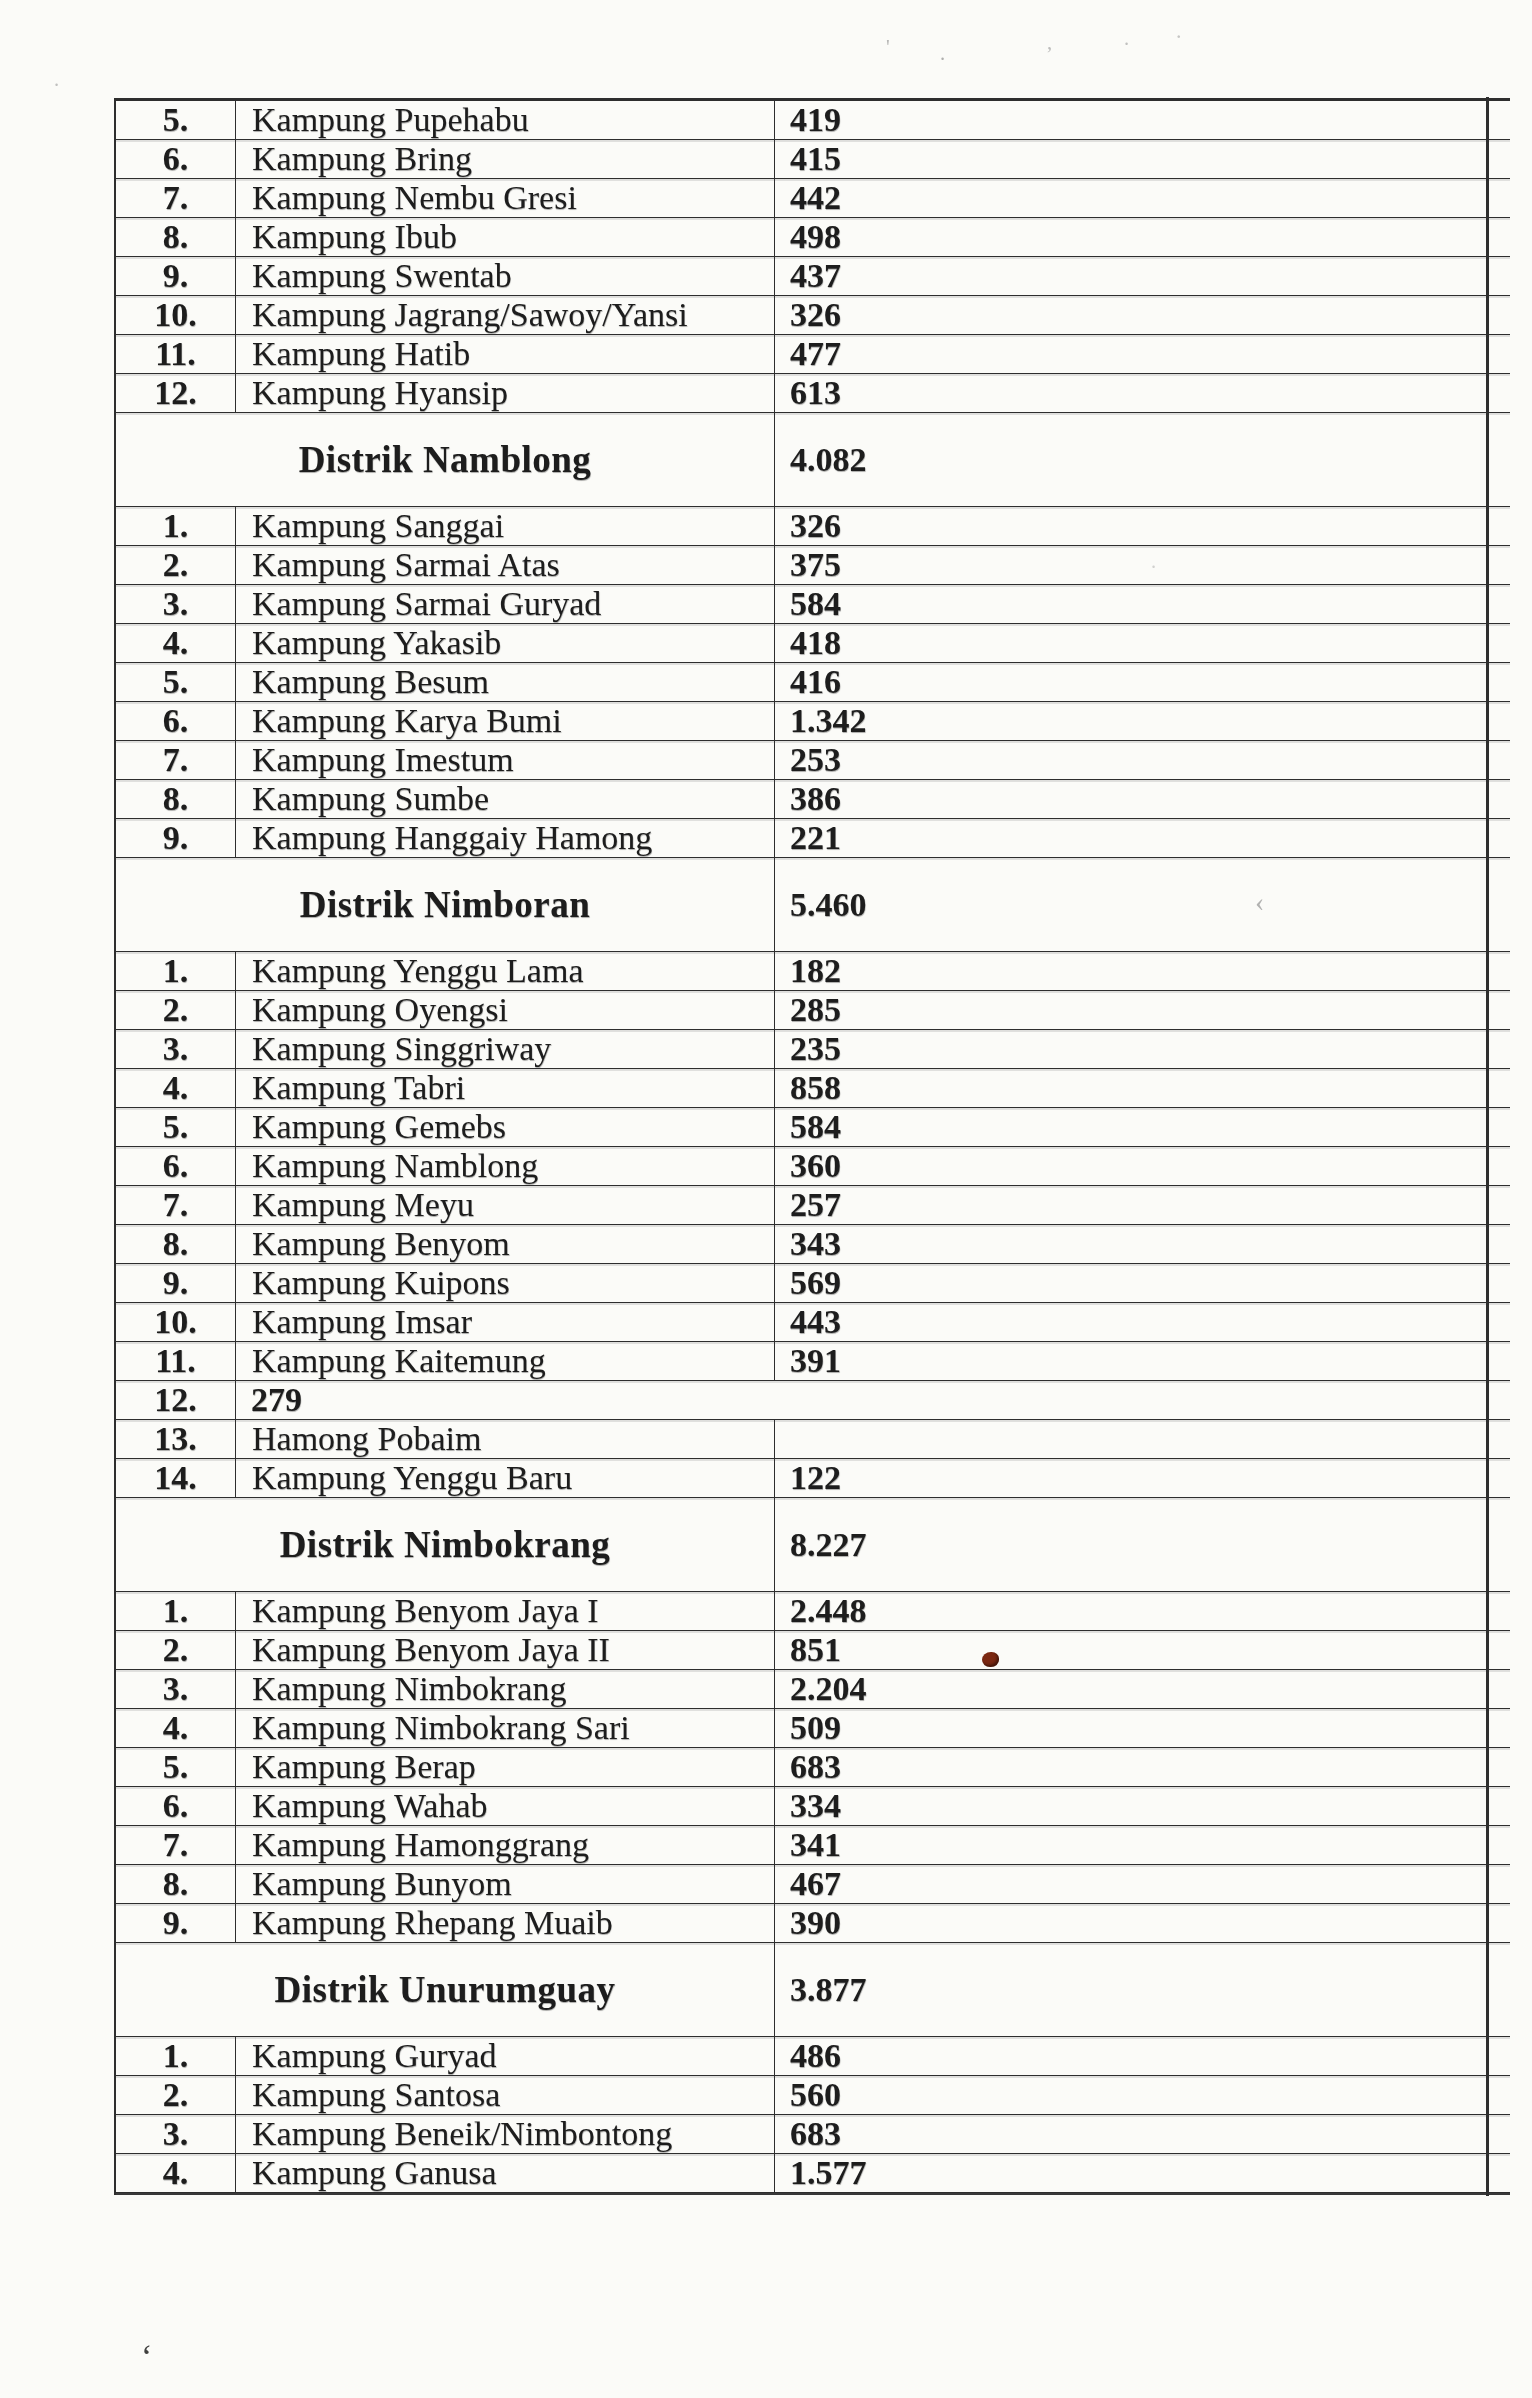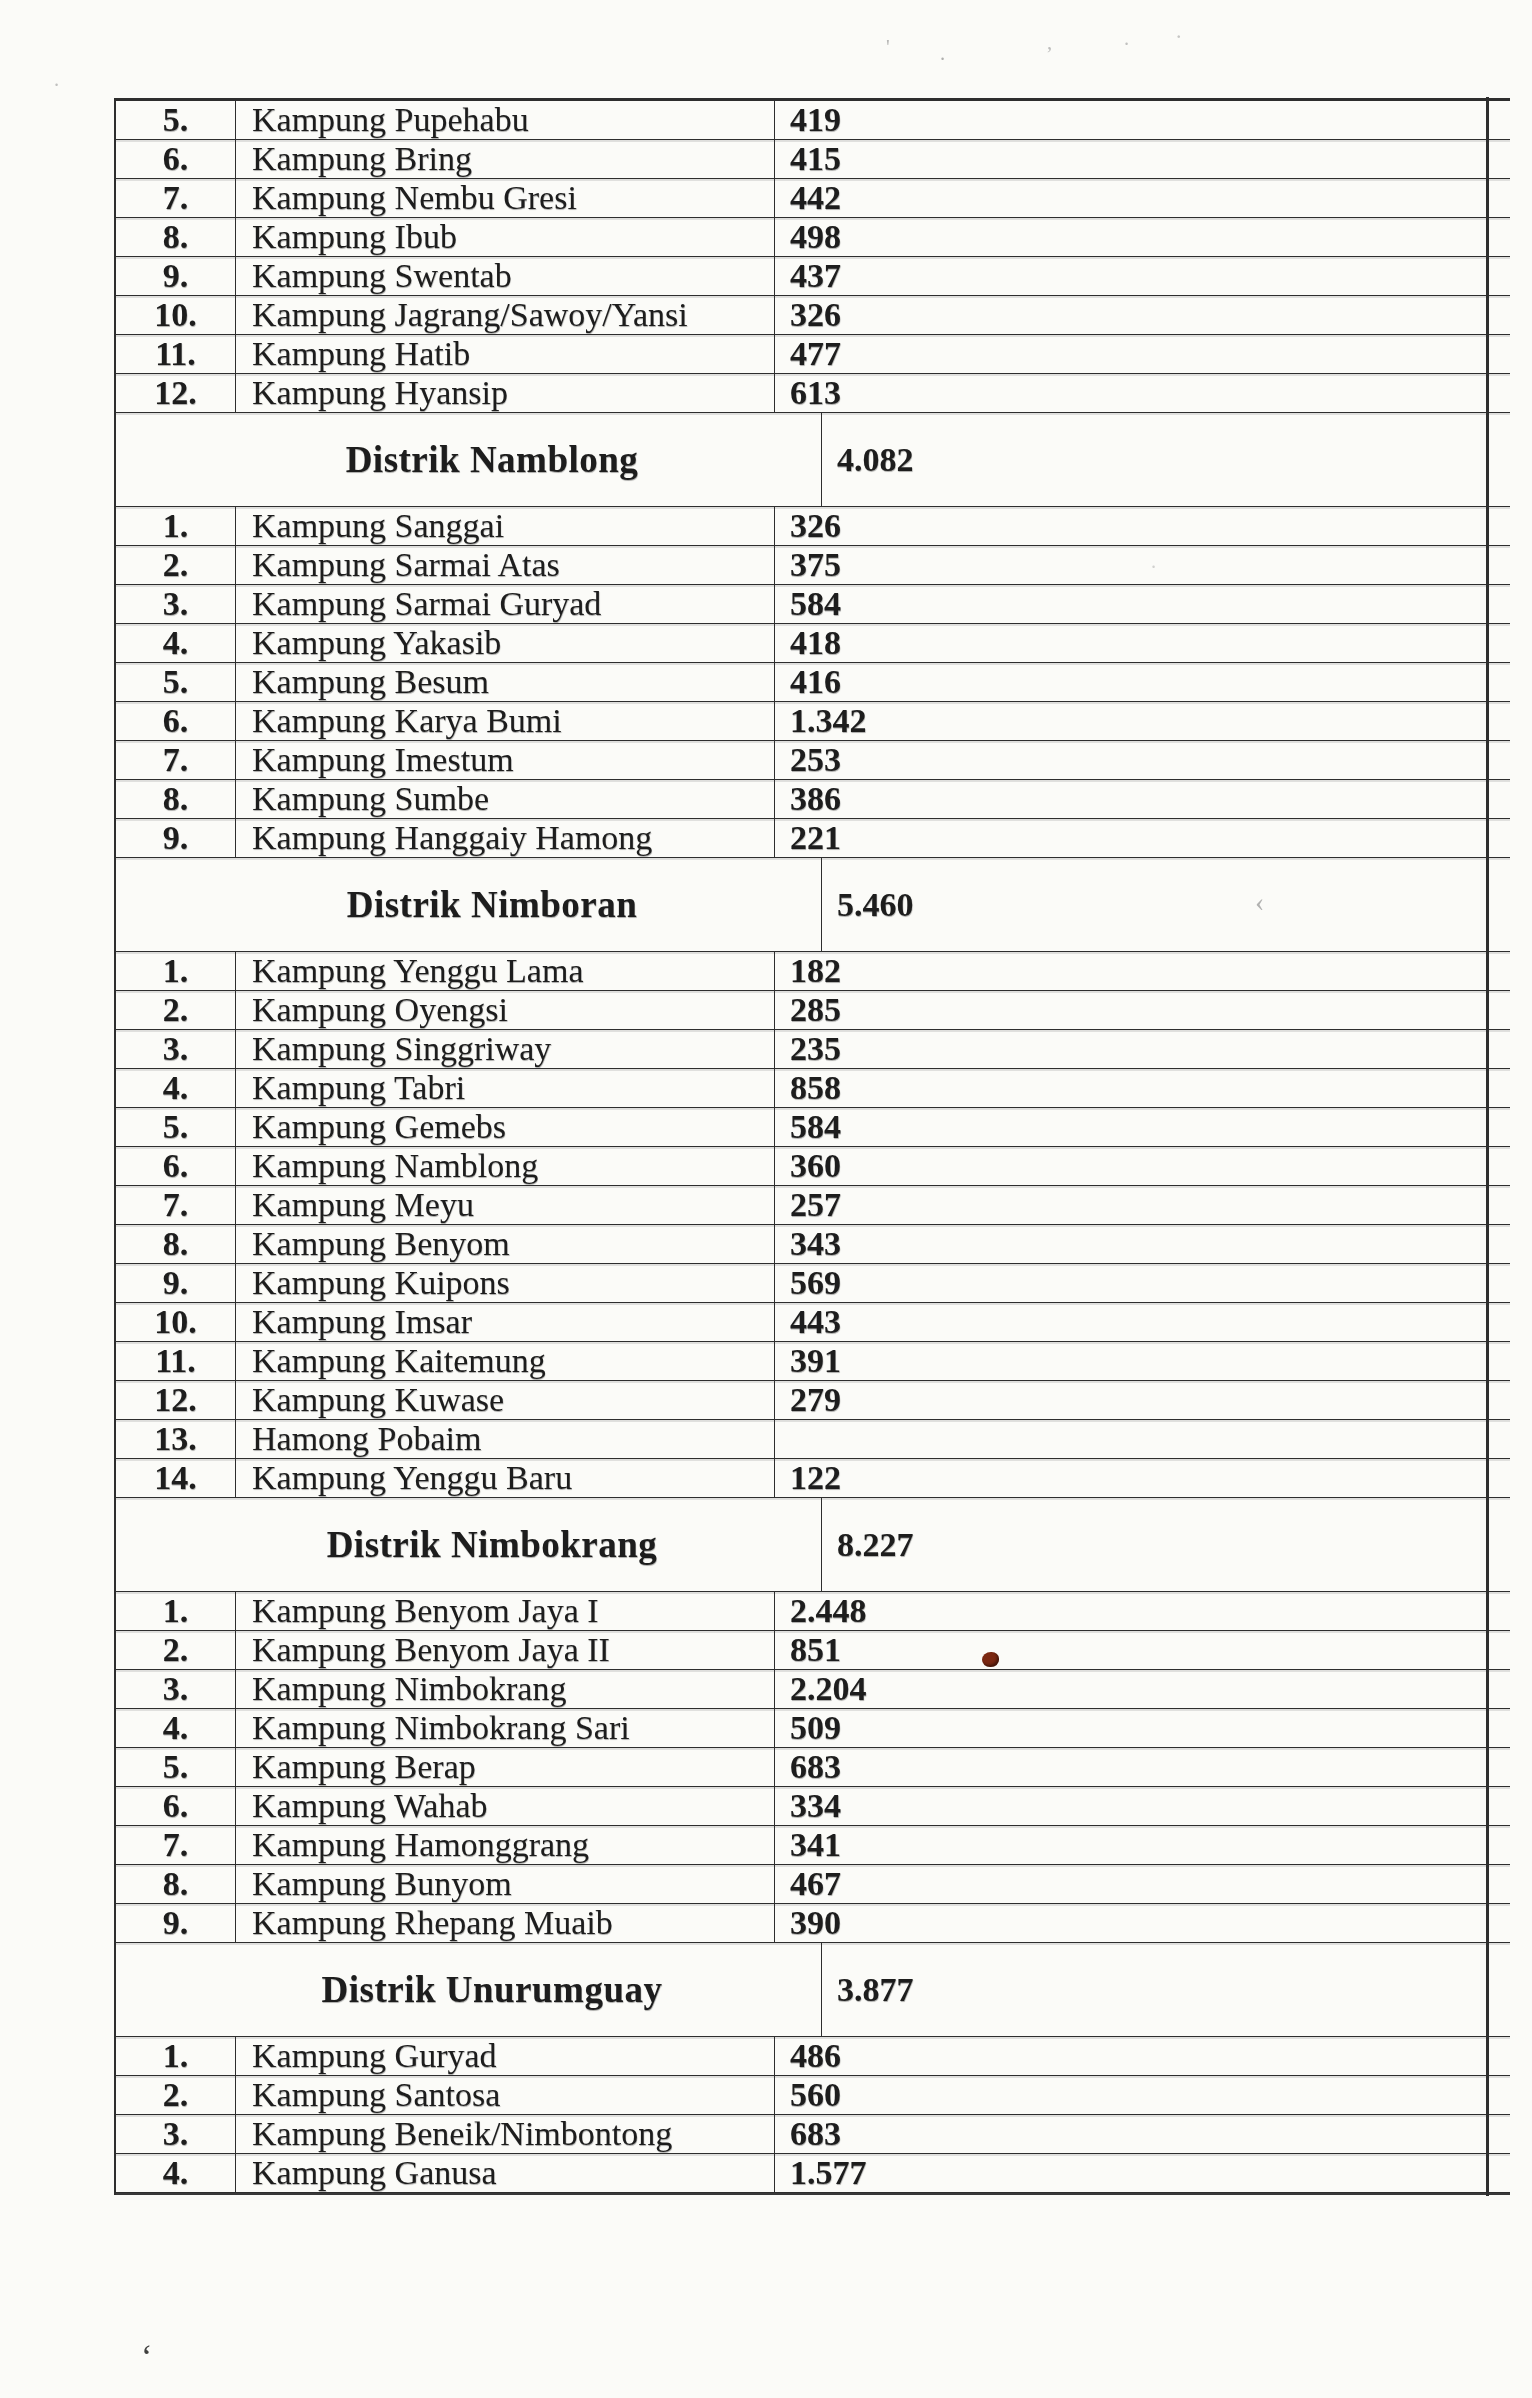--- a/index.html
+++ b/index.html
@@ -59,21 +59,20 @@
     padding-left:16px;
     border-right:1.9px solid var(--line);
   }
   .cell.merged{
     width:659px;
     justify-content:center;
     border-right:1.9px solid var(--line);
     font-weight:bold;
     font-size:37px;
     letter-spacing:0.5px;
-    margin-left:47px;
   }
   .cell.val{
     flex:1;
     padding-left:15px;
     font-weight:bold;
   }
   .mark{
     position:absolute;
     line-height:1;
     font-family:"Liberation Serif","DejaVu Serif",serif;
@@ -233,21 +232,20 @@
         <div class="cell name">Kampung Imsar</div>
         <div class="cell val">443</div>
       </div>
       <div class="t-row">
         <div class="cell num">11.</div>
         <div class="cell name">Kampung Kaitemung</div>
         <div class="cell val">391</div>
       </div>
       <div class="t-row">
         <div class="cell num">12.</div>
-        <div class="cell name">Kampung Kuwase</div>
         <div class="cell val">279</div>
       </div>
       <div class="t-row">
         <div class="cell num">13.</div>
         <div class="cell name">Hamong Pobaim</div>
       </div>
       <div class="t-row">
         <div class="cell num">14.</div>
         <div class="cell name">Kampung Yenggu Baru</div>
         <div class="cell val">122</div>

